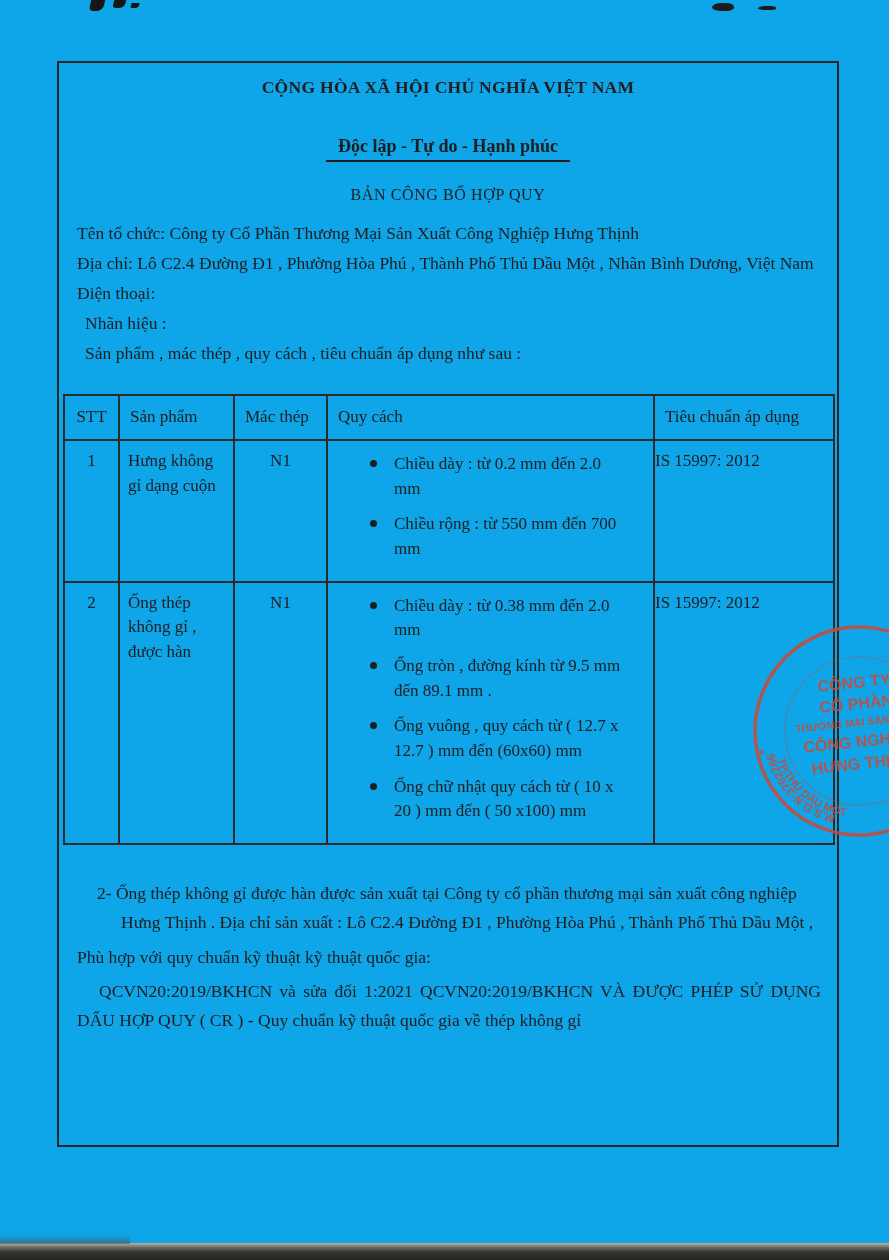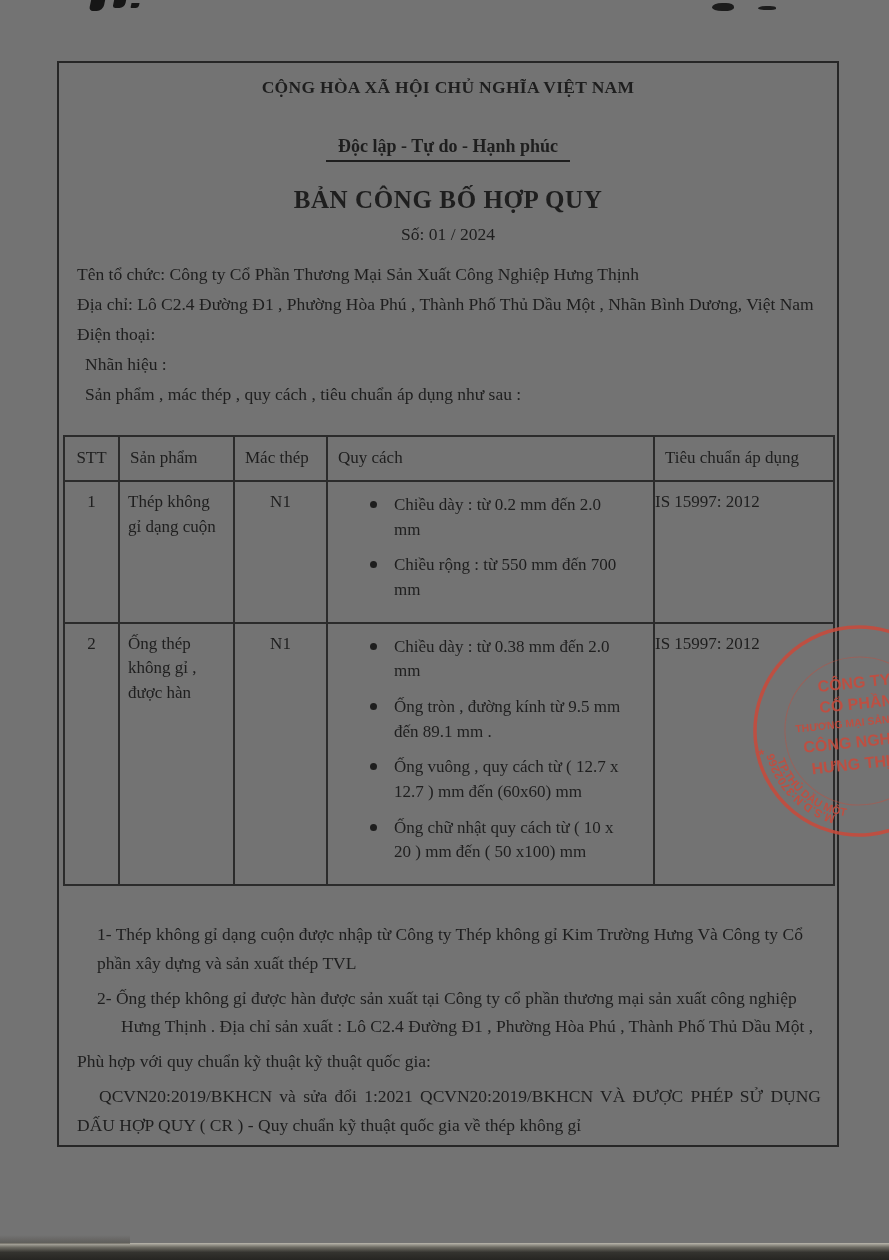--- a/index.html
+++ b/index.html
@@ -1,18 +1,18 @@
 <!DOCTYPE html>
 <html><head>
 <meta charset="utf-8">
 <style>
   html,body { margin:0; padding:0; background:#e8e6e0; }
   .page {
     position:relative; width:889px; height:1260px; margin:0 auto;
-    background:#737373; overflow:hidden;
+    background:#0ea5e9; overflow:hidden;
     font-family:"Liberation Serif","DejaVu Serif",serif; color:#1e1e1e;
   }
 
   
   .artifact { position:absolute; }
   .a1 { left:90px; top:0; width:14px; height:11px; background:#161616;
         border-radius:0 0 6px 4px; transform:skewX(-12deg);
         box-shadow:22px -2px 0 -1px #161616, 38px 0 0 -3px #161616; }
   .a2 { left:712px; top:3px; width:22px; height:8px; background:#1c1c1c;
         border-radius:50% 40% 50% 50% / 60% 50% 40% 50%;
@@ -23,21 +23,21 @@
     position:absolute; left:57px; top:61px; width:782px; height:1086px;
     border:2px solid #262626; box-sizing:border-box;
     padding:8px 4px 0; overflow:hidden;
   }
 
   .nat { text-align:center; margin-top:6px; }
   .nat1 { font-weight:bold; font-size:17.5px; letter-spacing:.3px; }
   .nat2 { display:inline-block; font-weight:bold; font-size:18px;
           padding:2px 12px 3px; border-bottom:2.5px solid #1e1e1e; margin-top:18px; }
 
-  .title { text-align:center; font-weight:bold; font-size:25px; margin-top:24px; letter-spacing:.6px; }
+  .title { text-align:center; font-weight:normal; font-size:16px; margin-top:24px; letter-spacing:.6px; }
   .docno { text-align:center; font-size:17.5px; margin-top:10px; }
 
   .body-text { padding:0 12px 0 14px; margin-top:14px; font-size:17.5px; }
   .body-text p { margin:0; line-height:1.72; }
   .body-text p.indent { padding-left:8px; }
   .body-text b { margin-left:5px; }
 
   table.spec-table { border-collapse:collapse; width:100%; margin-top:26px; font-size:17px; table-layout:fixed; }
   .spec-table th, .spec-table td { border:2px solid #2b2b2b; vertical-align:top; padding:8px; line-height:1.45; font-weight:normal; text-align:left; }
   .spec-table th { vertical-align:middle; padding:9px 10px; }
@@ -74,21 +74,20 @@
   <div class="artifact a2"></div>
 
   <div class="frame">
 
     <div class="nat">
       <div class="nat1">CỘNG HÒA XÃ HỘI CHỦ NGHĨA VIỆT NAM</div><br>
       <div class="nat2">Độc lập - Tự do - Hạnh phúc</div>
     </div>
 
     <div class="title">BẢN CÔNG BỐ HỢP QUY</div>
-    <div class="docno">Số: 01 / 2024</div>
 
     <div class="body-text">
       <p>Tên tổ chức: Công ty Cổ Phần Thương Mại Sản Xuất Công Nghiệp Hưng Thịnh</p>
       <p>Địa chỉ: Lô C2.4 Đường Đ1 , Phường Hòa Phú , Thành Phố Thủ Dầu Một , Nhãn Bình Dương, Việt Nam</p>
       <p>Điện thoại:</p>
       <p class="indent">Nhãn hiệu :</p>
       <p class="indent">Sản phẩm , mác thép , quy cách , tiêu chuẩn áp dụng như sau :</p>
     </div>
 
     <table class="spec-table">
@@ -104,21 +103,21 @@
           <th class="c">STT</th>
           <th>Sản phẩm</th>
           <th>Mác thép</th>
           <th>Quy cách</th>
           <th>Tiêu chuẩn áp dụng</th>
         </tr>
       </thead>
       <tbody>
         <tr class="r1">
           <td class="c">1</td>
-          <td>Thép không gỉ dạng cuộn</td>
+          <td>Hưng không gỉ dạng cuộn</td>
           <td class="c">N1</td>
           <td class="qc">
             <div class="spec">Chiều dày : từ 0.2 mm đến 2.0 mm</div>
             <div class="spec">Chiều rộng : từ 550 mm đến 700 mm</div>
           </td>
           <td class="std">IS 15997: 2012</td>
         </tr>
         <tr class="r2">
           <td class="c">2</td>
           <td>Ống thép không gỉ , được hàn</td>
@@ -128,21 +127,20 @@
             <div class="spec">Ống tròn , đường kính từ 9.5 mm đến 89.1 mm .</div>
             <div class="spec">Ống vuông , quy cách từ ( 12.7 x 12.7 ) mm đến (60x60) mm</div>
             <div class="spec">Ống chữ nhật quy cách từ ( 10 x 20 ) mm đến ( 50 x100) mm</div>
           </td>
           <td class="std">IS 15997: 2012</td>
         </tr>
       </tbody>
     </table>
 
     <div class="notes">
-      <p class="n1">1- Thép không gỉ dạng cuộn được nhập từ Công ty Thép không gỉ Kim Trường Hưng Và Công ty Cổ phần xây dựng và sản xuất thép TVL</p>
       <p class="n2">2- Ống thép không gỉ được hàn được sản xuất tại Công ty cổ phần thương mại sản xuất công nghiệp Hưng Thịnh . Địa chỉ sản xuất : Lô C2.4 Đường Đ1 , Phường Hòa Phú , Thành Phố Thủ Dầu Một ,</p>
       <p class="n4">Phù hợp với quy chuẩn kỹ thuật kỹ thuật quốc gia:</p>
       <p class="n5">QCVN20:2019/BKHCN và sửa đổi 1:2021 QCVN20:2019/BKHCN VÀ ĐƯỢC PHÉP SỬ DỤNG DẤU HỢP QUY ( CR ) - Quy chuẩn kỹ thuật quốc gia về thép không gỉ</p>
     </div>
 
   </div>
 
   <div class="stamp">
     <svg width="230" height="230" viewBox="0 0 230 230">
       <defs>

